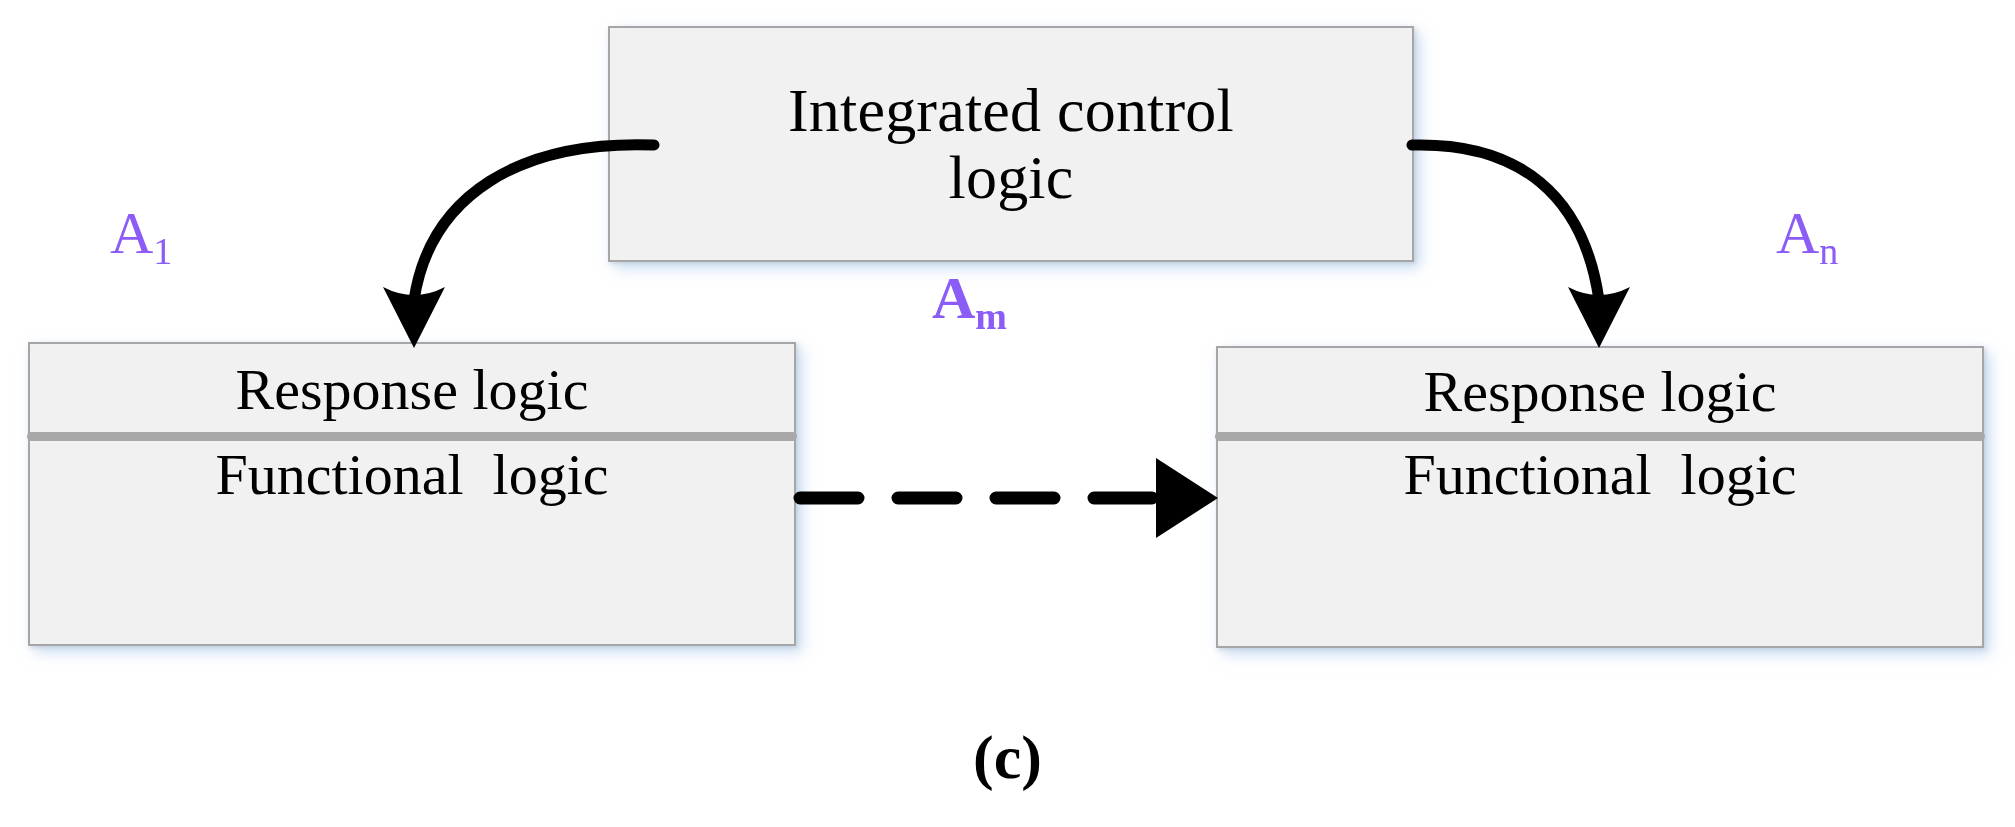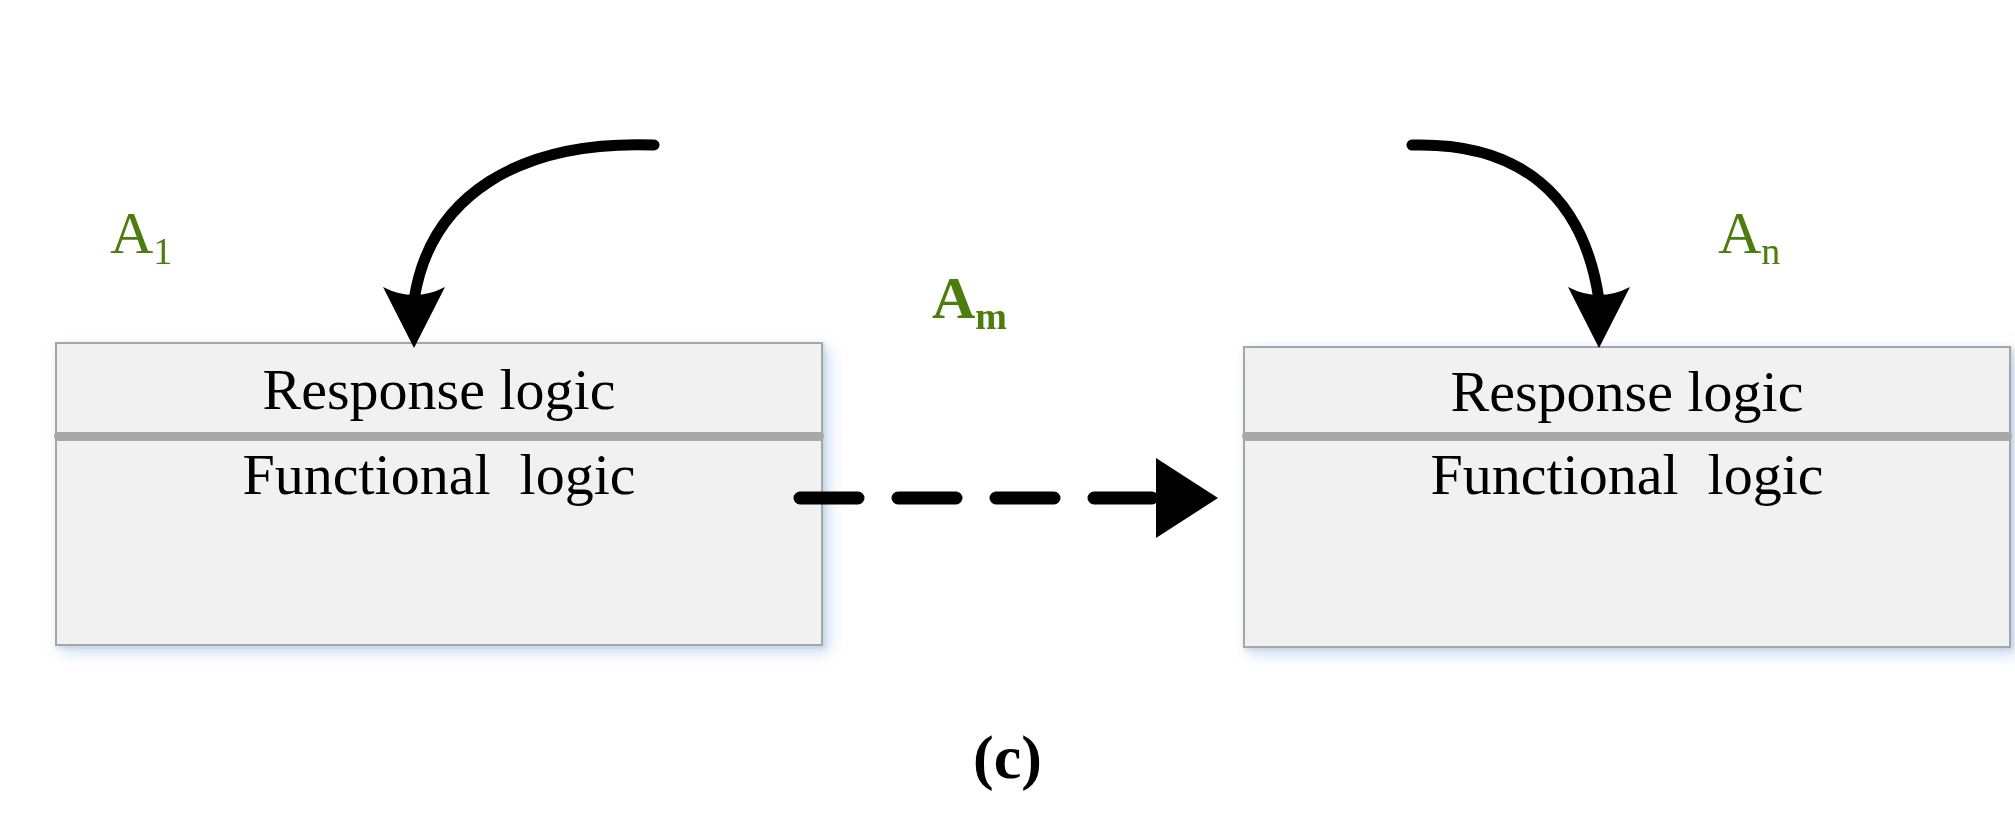--- a/index.html
+++ b/index.html
@@ -24,21 +24,21 @@
   #box-control{
     left:608px;top:26px;width:806px;height:236px;
     display:flex;align-items:center;justify-content:center;
   }
   #box-control .label{
     font-size:62px;line-height:1.08;color:#000;text-align:center;
     letter-spacing:0.2px;padding:0 10px;
   }
 
   
-  .split{padding:0;display:block;margin-left:27px;}
+  .split{padding:0;display:block;}
   #box-left{left:28px;top:342px;width:768px;height:304px;}
   #box-right{left:1216px;top:346px;width:768px;height:302px;}
 
   .split .top-cell{
     position:absolute;left:0;right:0;top:0;
     display:flex;align-items:center;justify-content:center;
   }
   .split .sep{
     position:absolute;left:-3px;right:-3px;
     height:9px;background:#a8a8a8;border-radius:5px;
@@ -51,43 +51,49 @@
   #box-left .sep{top:88px;}
   #box-left .bot-cell{top:97px;bottom:0;}
   #box-right .top-cell{height:86px;}
   #box-right .sep{top:84px;}
   #box-right .bot-cell{top:93px;bottom:0;}
 
   .cell-text{font-size:58px;color:#000;text-align:center;white-space:pre;}
 
   
   .amark{
-    position:absolute;color:#4d7c0f;font-size:60px;line-height:1;
+    position:absolute;color:#8b5cf6;font-size:60px;line-height:1;
     white-space:nowrap;
   }
   .amark .sub{font-size:38px;vertical-align:-0.30em;letter-spacing:0px;}
 
   #label-a1{left:110px;top:203px;}
   #label-am{left:932px;top:268px;font-weight:bold;}
-  #label-an{left:1718px;top:203px;text-align:center;}
+  #label-an{left:1776px;top:203px;text-align:center;}
 
   #fig-caption{
     position:absolute;left:0;right:0;top:722px;
     text-align:center;font-size:62px;font-weight:bold;color:#000;
     font-family:"Liberation Serif","DejaVu Serif",serif;
   }
   #fig-caption span{display:inline-block;}
 
   svg.overlay{position:absolute;left:0;top:0;width:2015px;height:827px;pointer-events:none;}
 </style>
 </head>
 <body>
 
 <div id="stage">
 
+  <div class="box" id="box-control">
+    <div class="label">
+      <span>Integrated control</span><br>
+      <span>logic</span>
+    </div>
+  </div>
 
   <div class="box split" id="box-left">
     <div class="top-cell">
       <span class="cell-text">Response logic</span>
     </div>
     <div class="sep"></div>
     <div class="bot-cell">
       <span class="cell-text">Functional  logic</span>
     </div>
   </div>

